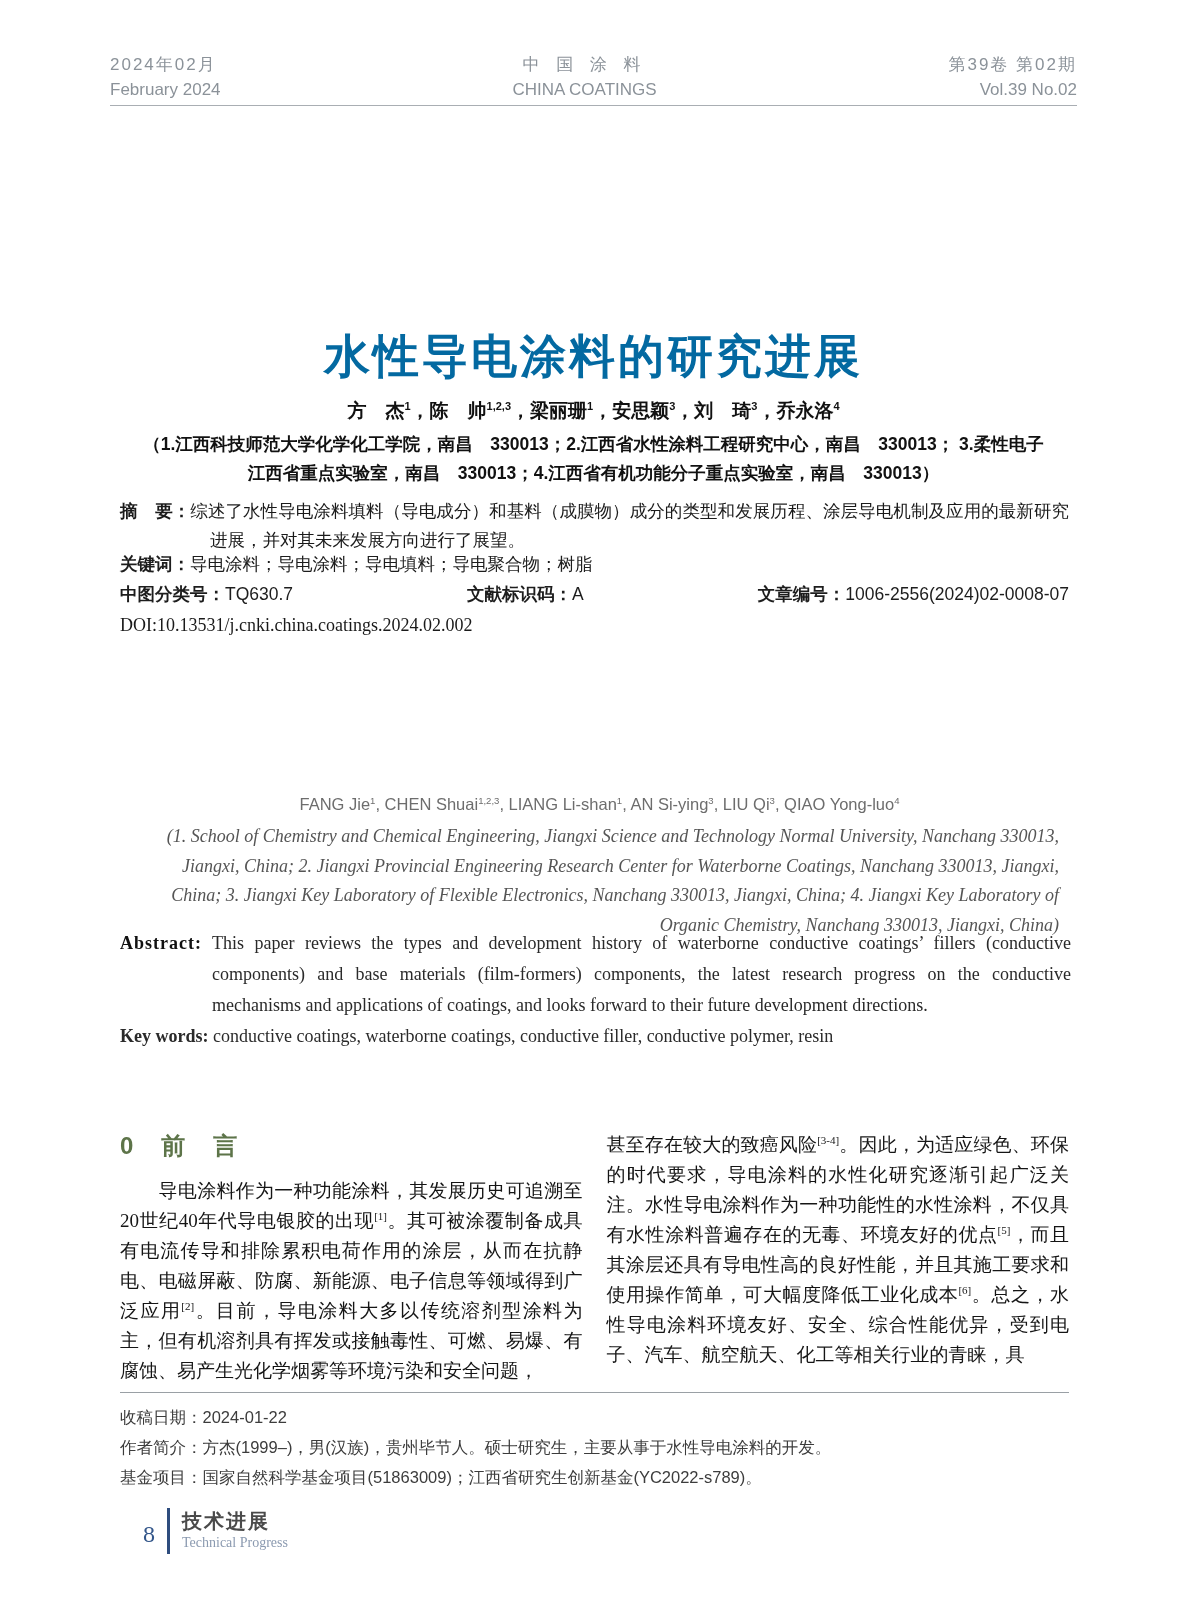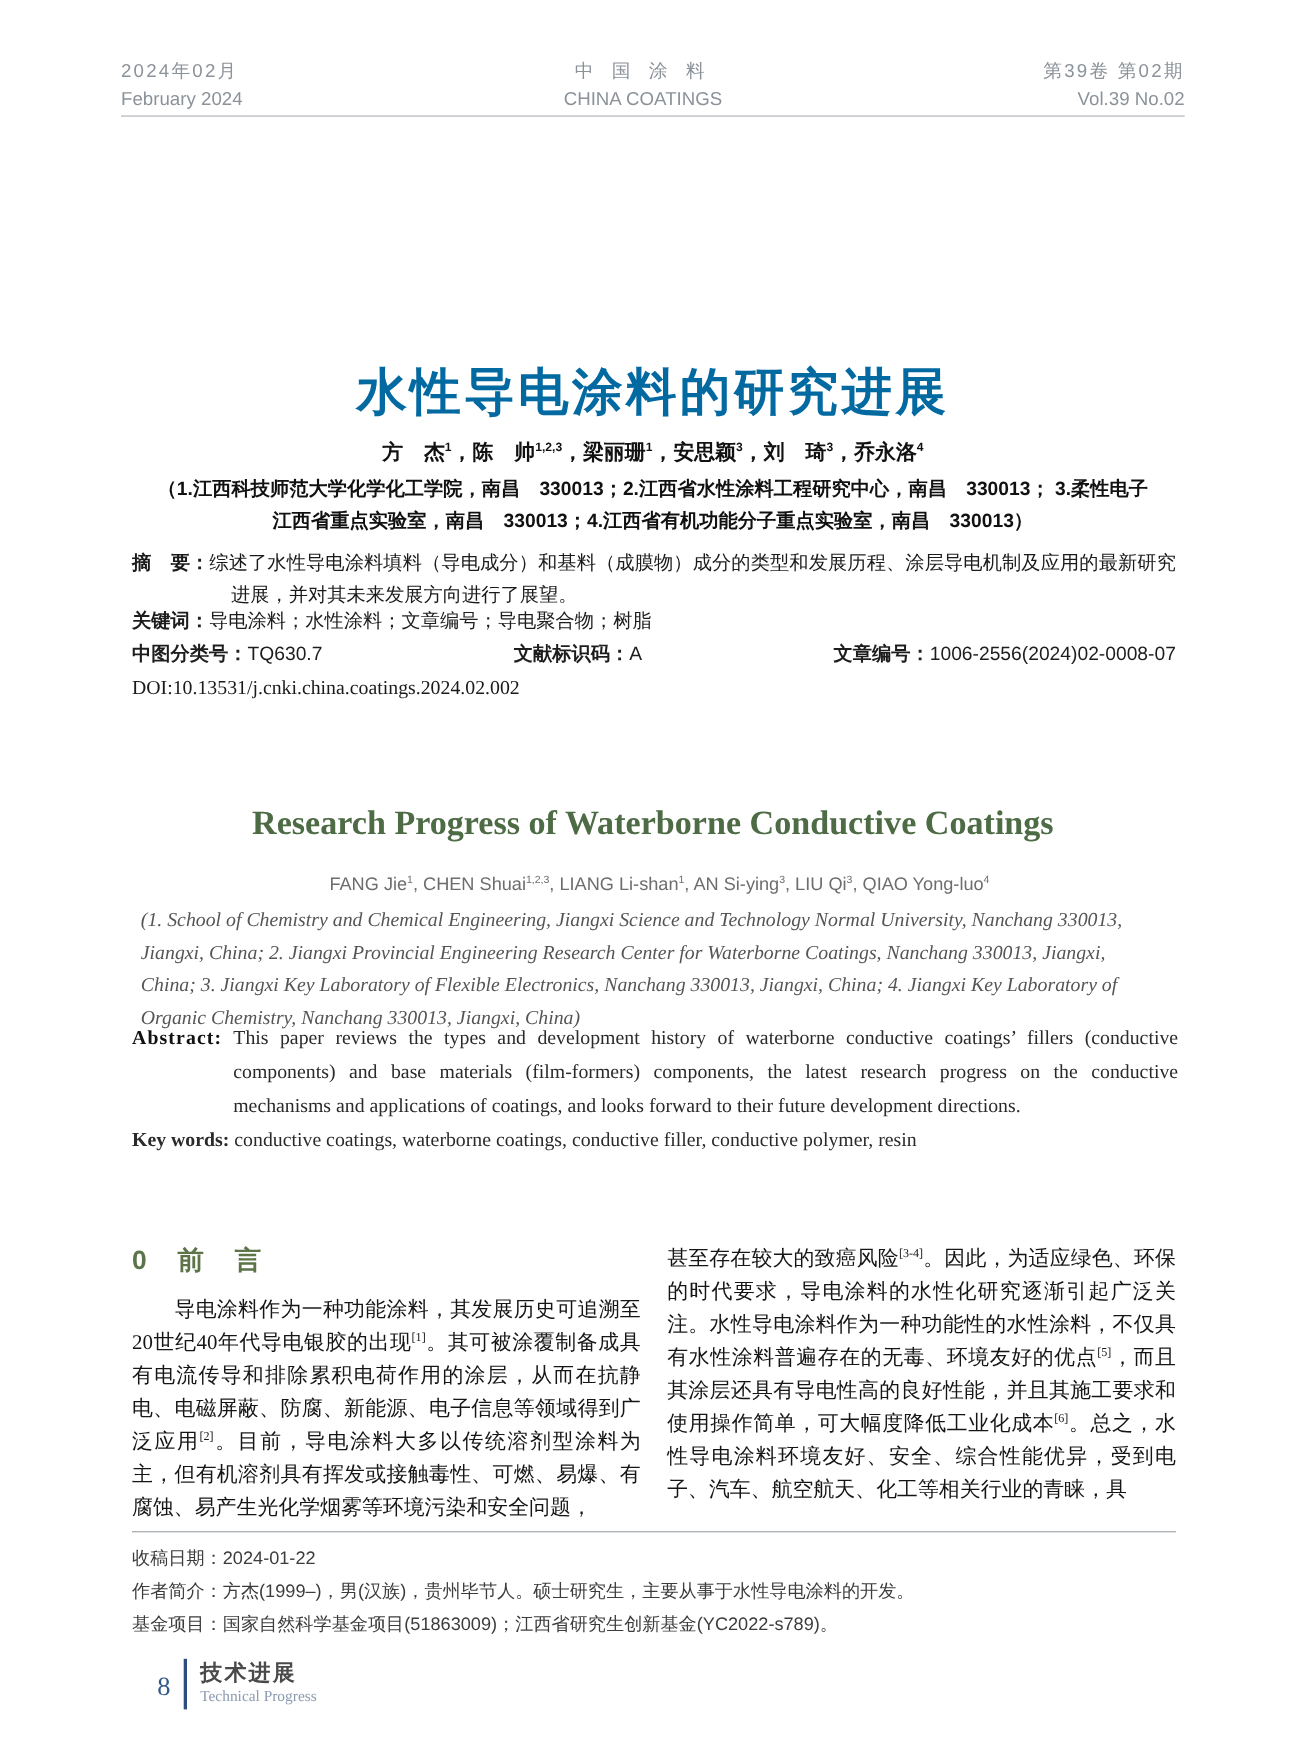--- a/index.html
+++ b/index.html
@@ -79,21 +79,21 @@
     text-align:center;
     font-family:"Liberation Serif", serif;
     font-size:31px; font-weight:bold; color:#4d6b44;
   }
   .authors-en {
     position:absolute; top:795px; left:12px; right:0;
     text-align:center; font-size:16.5px; color:#6d6d6d;
   }
   .affil-en {
     position:absolute; top:822px; left:128px; right:128px;
-    text-align:left;
+    text-align:right;
     font-family:"Liberation Serif", serif; font-style:italic;
     font-size:18px; color:#555; line-height:29.5px;
   }
   .abs-en {
     position:absolute; top:928px; left:120px; right:116px;
     font-family:Liberation Serif, serif;
     font-size:18px; line-height:31px; color:#2a2a2a;
     text-align:justify;
     padding-left:92px; text-indent:-92px;
   }
@@ -175,30 +175,29 @@
       <div>Vol.39  No.02</div>
     </div>
   </div>
   <div class="jrule"></div>
 
   <h1 class="title-zh">水性导电涂料的研究进展</h1>
   <div class="authors-zh">方　杰<sup>1</sup>，陈　帅<sup>1,2,3</sup>，梁丽珊<sup>1</sup>，安思颖<sup>3</sup>，刘　琦<sup>3</sup>，乔永洛<sup>4</sup></div>
   <div class="affil-zh">（1.江西科技师范大学化学化工学院，南昌　330013；2.江西省水性涂料工程研究中心，南昌　330013； 3.柔性电子江西省重点实验室，南昌　330013；4.江西省有机功能分子重点实验室，南昌　330013）</div>
 
   <p class="abs-zh"><span class="lbl">摘　要：</span><span>综述了水性导电涂料填料（导电成分）和基料（成膜物）成分的类型和发展历程、涂层导电机制及应用的最新研究进展，并对其未来发展方向进行了展望。</span></p>
-  <p class="kw-zh"><span class="lbl">关键词：</span><span>导电涂料；水性涂料；文章编号；导电聚合物；树脂</span></p>
+  <p class="kw-zh"><span class="lbl">关键词：</span><span>导电涂料；导电涂料；导电填料；导电聚合物；树脂</span></p>
 
   <div class="clc-row">
     <span><span class="lbl">中图分类号：</span><span>TQ630.7</span></span>
     <span><span class="lbl">文献标识码：</span><span>A</span></span>
     <span><span class="lbl">文章编号：</span><span>1006-2556(2024)02-0008-07</span></span>
   </div>
   <div class="doi-line">DOI:10.13531/j.cnki.china.coatings.2024.02.002</div>
 
-  <h2 class="title-en">Research Progress of Waterborne Conductive Coatings</h2>
   <div class="authors-en">FANG Jie<sup>1</sup>, CHEN Shuai<sup>1,2,3</sup>, LIANG Li-shan<sup>1</sup>, AN Si-ying<sup>3</sup>, LIU Qi<sup>3</sup>, QIAO Yong-luo<sup>4</sup></div>
   <div class="affil-en">(1. School of Chemistry and Chemical Engineering, Jiangxi Science and Technology Normal University, Nanchang 330013, Jiangxi, China; 2. Jiangxi Provincial Engineering Research Center for Waterborne Coatings, Nanchang 330013, Jiangxi, China; 3. Jiangxi Key Laboratory of Flexible Electronics, Nanchang 330013, Jiangxi, China; 4. Jiangxi Key Laboratory of Organic Chemistry, Nanchang 330013, Jiangxi, China)</div>
 
   <p class="abs-en"><span class="lbl">Abstract:</span> <span>This paper reviews the types and development history of waterborne conductive coatings’ fillers (conductive components) and base materials (film-formers) components, the latest research progress on the conductive mechanisms and applications of coatings, and looks forward to their future development directions.</span></p>
   <p class="kw-en"><span class="lbl">Key words:</span> <span>conductive coatings, waterborne coatings, conductive filler, conductive polymer, resin</span></p>
 
   <div class="body-cols">
     <div class="col col-left">
       <div class="sec-heading">0　前　言</div>
       <p class="body-par">　　导电涂料作为一种功能涂料，其发展历史可追溯至20世纪40年代导电银胶的出现<sup>[1]</sup>。其可被涂覆制备成具有电流传导和排除累积电荷作用的涂层，从而在抗静电、电磁屏蔽、防腐、新能源、电子信息等领域得到广泛应用<sup>[2]</sup>。目前，导电涂料大多以传统溶剂型涂料为主，但有机溶剂具有挥发或接触毒性、可燃、易爆、有腐蚀、易产生光化学烟雾等环境污染和安全问题，</p>

